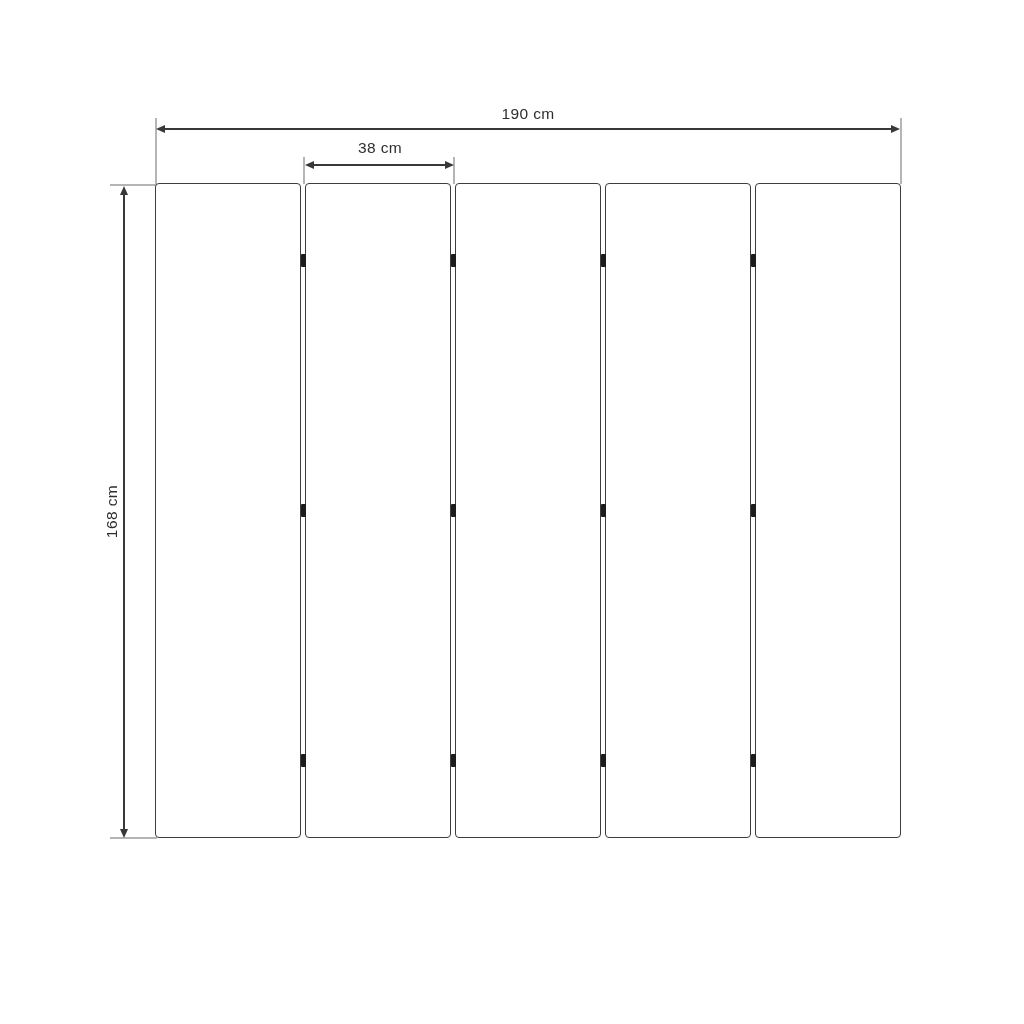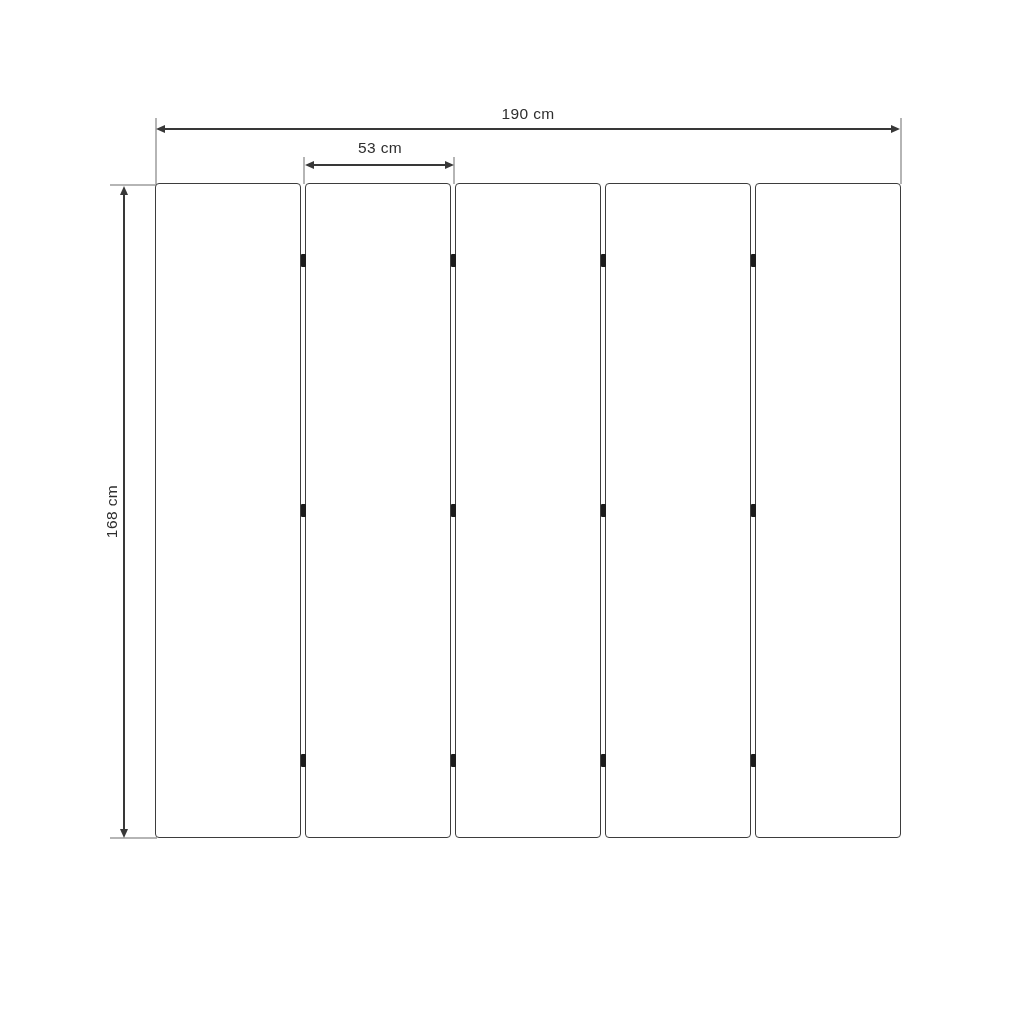--- a/index.html
+++ b/index.html
@@ -92,21 +92,21 @@
 
   <div class="ext-line v" style="left:155px; top:118px; height:66px;"></div>
   <div class="ext-line v" style="left:900px; top:118px; height:66px;"></div>
   <div class="dim-label" style="left:428px; top:104px; width:200px;">190 cm</div>
   <div class="dim-line h" style="left:160px; top:127.5px; width:736px;"></div>
   <div class="arrow left" style="left:156px; top:124.5px;"></div>
   <div class="arrow right" style="left:891px; top:124.5px;"></div>
 
   <div class="ext-line v" style="left:303px; top:157px; height:27px;"></div>
   <div class="ext-line v" style="left:453px; top:157px; height:27px;"></div>
-  <div class="dim-label" style="left:330px; top:138px; width:100px;">53 cm</div>
+  <div class="dim-label" style="left:330px; top:138px; width:100px;">38 cm</div>
   <div class="dim-line h" style="left:308px; top:164px; width:142px;"></div>
   <div class="arrow left" style="left:304.5px; top:161px;"></div>
   <div class="arrow right" style="left:444.5px; top:161px;"></div>
 
   <div class="ext-line h" style="left:110px; top:184px; width:47px;"></div>
   <div class="ext-line h" style="left:110px; top:837px; width:47px;"></div>
   <div class="dim-label vertical" style="left:61px; top:501.5px; width:100px;">168 cm</div>
   <div class="dim-line v" style="left:123px; top:191px; height:642px;"></div>
   <div class="arrow up" style="left:120px; top:185.5px;"></div>
   <div class="arrow down" style="left:120px; top:829px;"></div>

